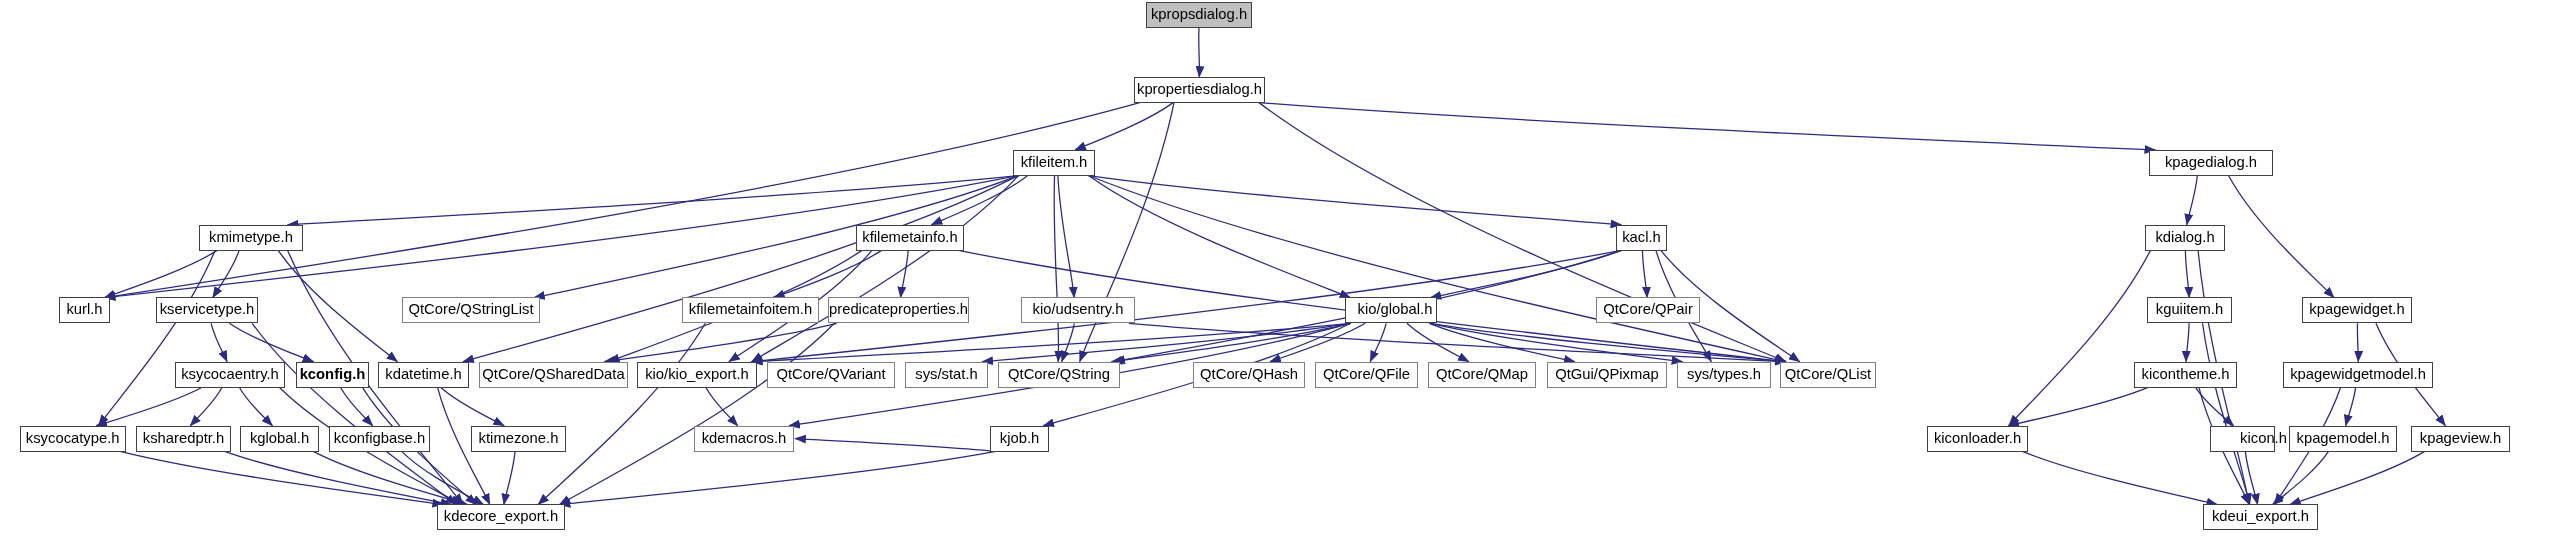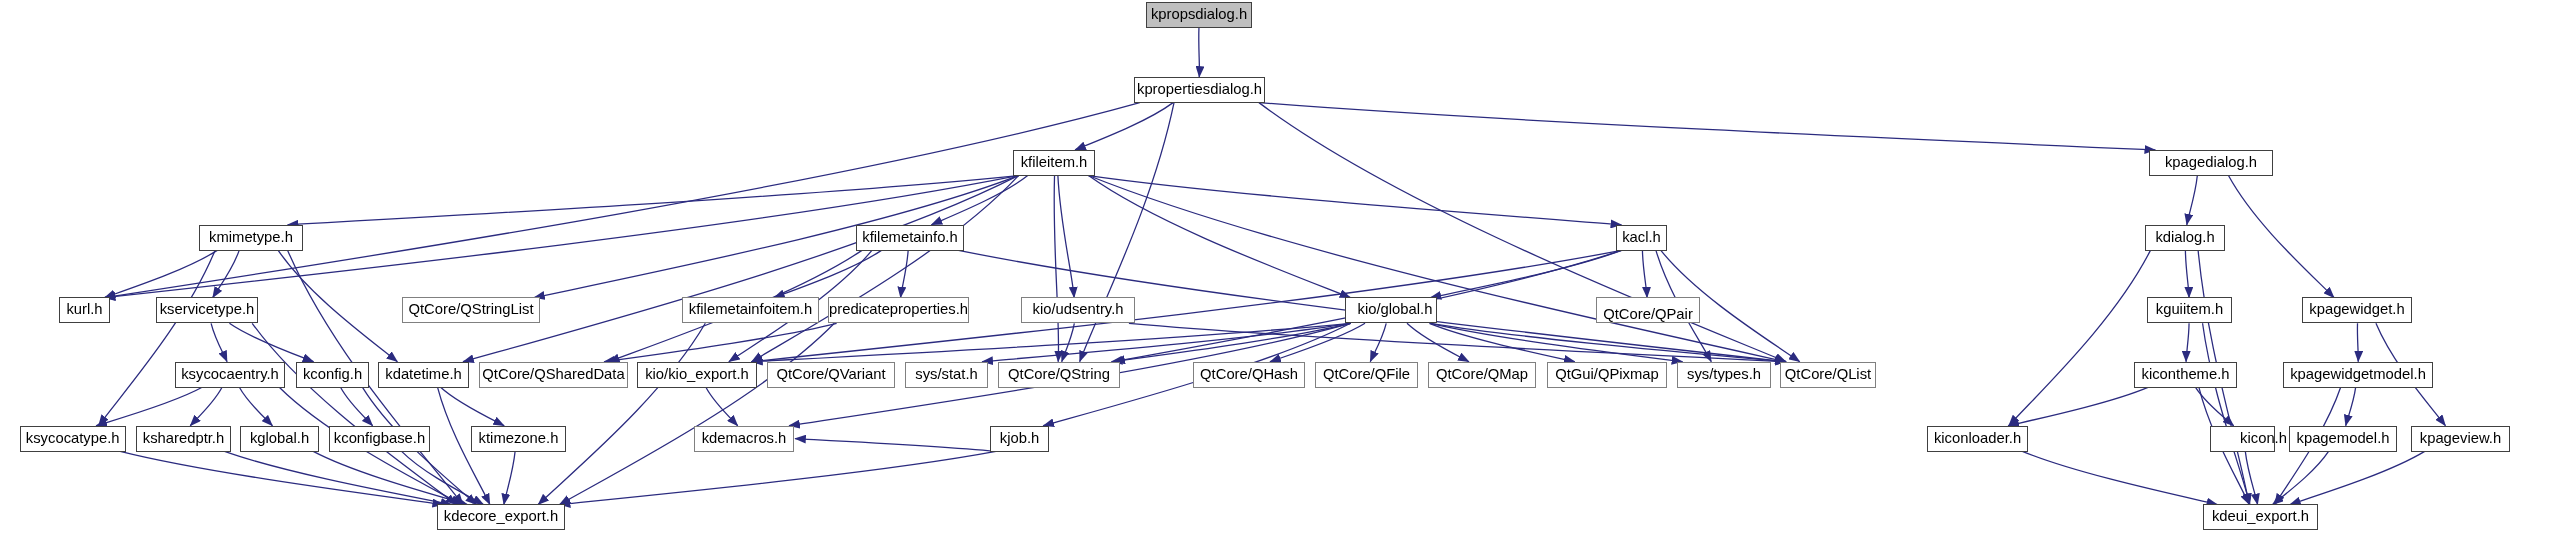--- a/index.html
+++ b/index.html
@@ -189,33 +189,33 @@
       </div>
       <div class="node ext" style="left: 828px; top: 297px; width: 141px;">
         <span>predicateproperties.h</span>
       </div>
       <div class="node ext" style="left: 1021px; top: 297px; width: 114px;">
         <span>kio/udsentry.h</span>
       </div>
       <div class="node hdr" style="left: 1345px; top: 297px; width: 92px; padding-left: 8px;">
         <span>kio/global.h</span>
       </div>
-      <div class="node ext" style="left: 1596px; top: 297px; width: 104px; align-items: flex-end;">
+      <div class="node ext" style="left: 1596px; top: 297px; width: 104px;">
         <span>QtCore/QPair</span>
       </div>
       <div class="node hdr" style="left: 2147px; top: 297px; width: 85px;">
         <span>kguiitem.h</span>
       </div>
       <div class="node hdr" style="left: 2302px; top: 297px; width: 110px;">
         <span>kpagewidget.h</span>
       </div>
       <div class="node hdr" style="left: 175px; top: 362px; width: 110px;">
         <span>ksycocaentry.h</span>
       </div>
-      <div class="node hdr" style="left: 296px; top: 362px; width: 73px;">
+      <div class="node hdr" style="left: 296px; top: 362px; width: 73px; font-weight: bold;">
         <span>kconfig.h</span>
       </div>
       <div class="node hdr" style="left: 378px; top: 362px; width: 91px;">
         <span>kdatetime.h</span>
       </div>
       <div class="node ext" style="left: 479px; top: 362px; width: 149px;">
         <span>QtCore/QSharedData</span>
       </div>
       <div class="node hdr" style="left: 637px; top: 362px; width: 120px;">
         <span>kio/kio_export.h</span>

